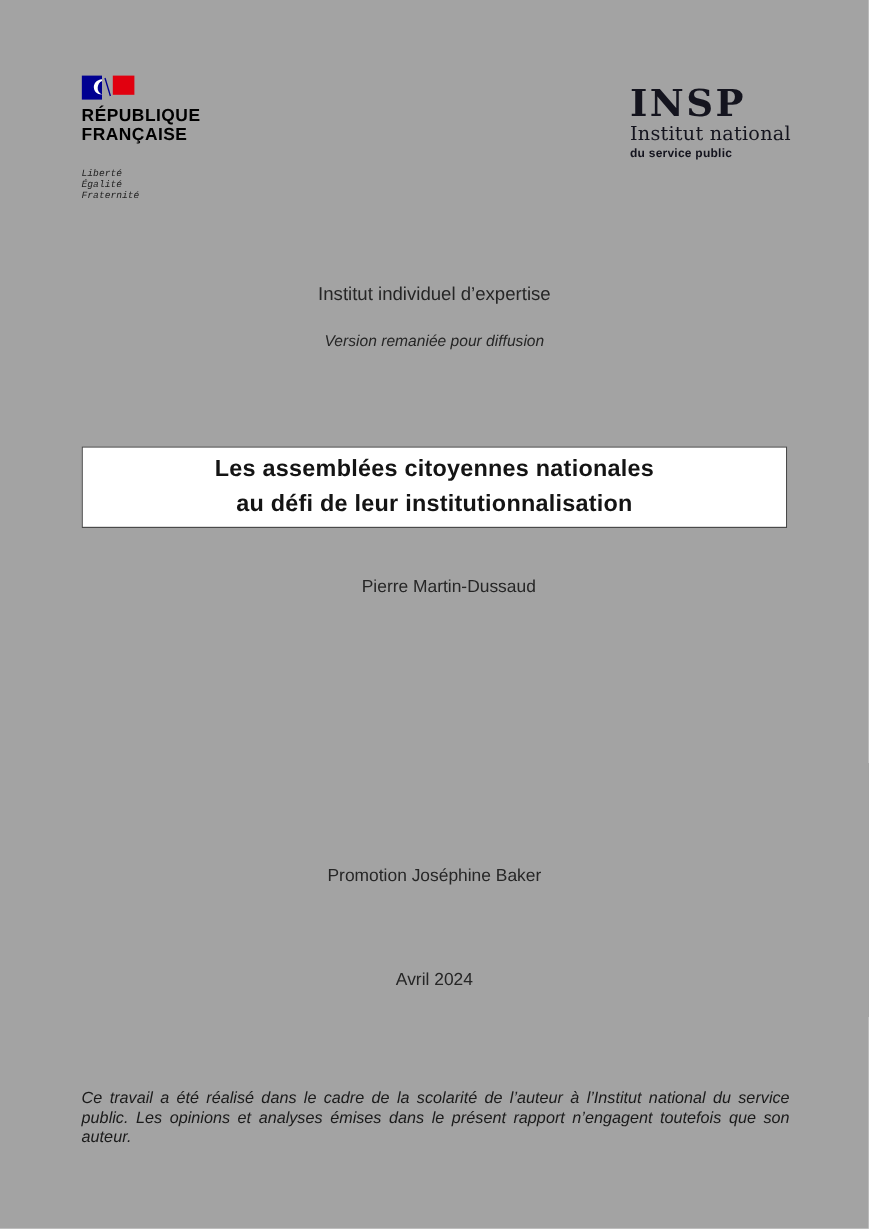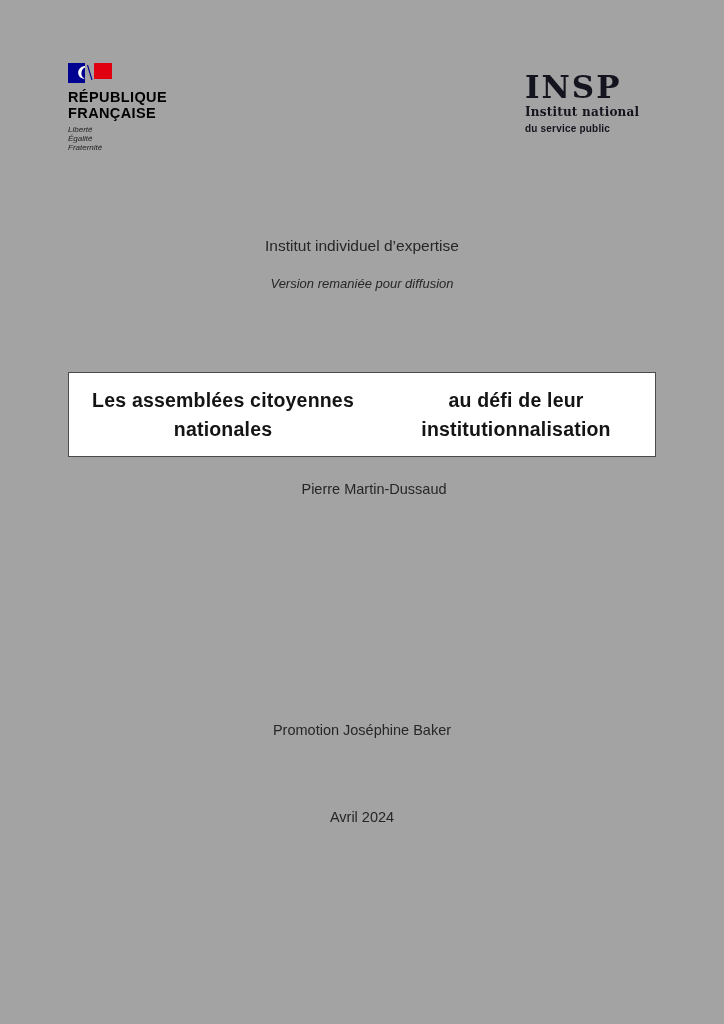--- a/index.html
+++ b/index.html
@@ -28,22 +28,22 @@
     margin-bottom: 4px;
   }
   .rf-name {
     font-weight: bold;
     font-size: 14.5px;
     line-height: 16px;
     letter-spacing: 0.4px;
     color: #000000;
   }
   .rf-motto {
-    margin-top: 4px;
-    font-family: Liberation Sans, sans-serif;
+    margin-top: 20px;
+    font-family: Liberation Mono, monospace;
     font-style: italic;
     font-size: 8px;
     line-height: 9px;
     color: #222;
   }
 
   
   .insp-block {
     position: absolute;
     left: 525px;
@@ -53,22 +53,22 @@
   .insp-acronym {
     font-family: "DejaVu Serif", serif;
     font-weight: bold;
     font-size: 31px;
     line-height: 34px;
     letter-spacing: 2px;
     color: #14141e;
   }
   .insp-line1 {
     font-family: "DejaVu Serif", serif;
-    font-weight: bold;
-    font-size: 12px;
+    font-weight: normal;
+    font-size: 16px;
     line-height: 16px;
     letter-spacing: 0.2px;
   }
   .insp-line2 {
     font-family: "Liberation Sans", sans-serif;
     font-weight: bold;
     font-size: 10px;
     line-height: 17px;
     letter-spacing: 0.2px;
   }
@@ -93,25 +93,25 @@
     line-height: 16px;
     color: #262626;
   }
 
   
   .title-box {
     position: absolute;
     left: 68px;
     top: 372px;
     width: 588px;
-    height: 85px;
+    height: 68px;
     border: 1.5px solid #4a4a4a;
     background: #ffffff;
     display: flex;
-    flex-direction: row;
+    flex-direction: column;
     align-items: center;
     justify-content: center;
   }
   .title-line {
     font-weight: bold;
     font-size: 19.5px;
     line-height: 29px;
     letter-spacing: 0.2px;
     color: #141414;
     text-align: center;
@@ -180,14 +180,15 @@
     <div class="title-line">Les assemblées citoyennes nationales</div>
     <div class="title-line">au défi de leur institutionnalisation</div>
   </div>
 
   <div class="centered-line author-line">Pierre Martin-Dussaud</div>
 
   <div class="centered-line promotion-line">Promotion Joséphine Baker</div>
 
   <div class="centered-line date-line">Avril 2024</div>
 
+  <div class="disclaimer">Ce travail a été réalisé dans le cadre de la scolarité de l’auteur à l’Institut national du service public. Les opinions et analyses émises dans le présent rapport n’engagent toutefois que son auteur.</div>
 
 </div>
 
 </body></html>

